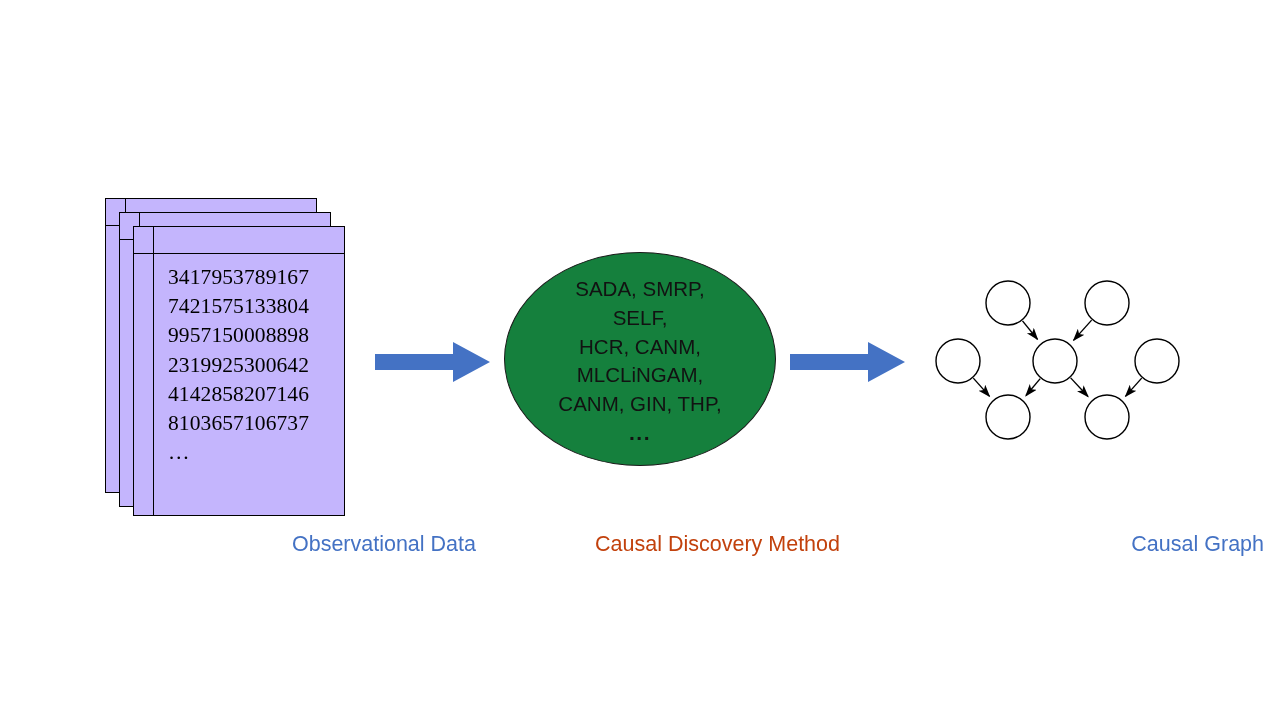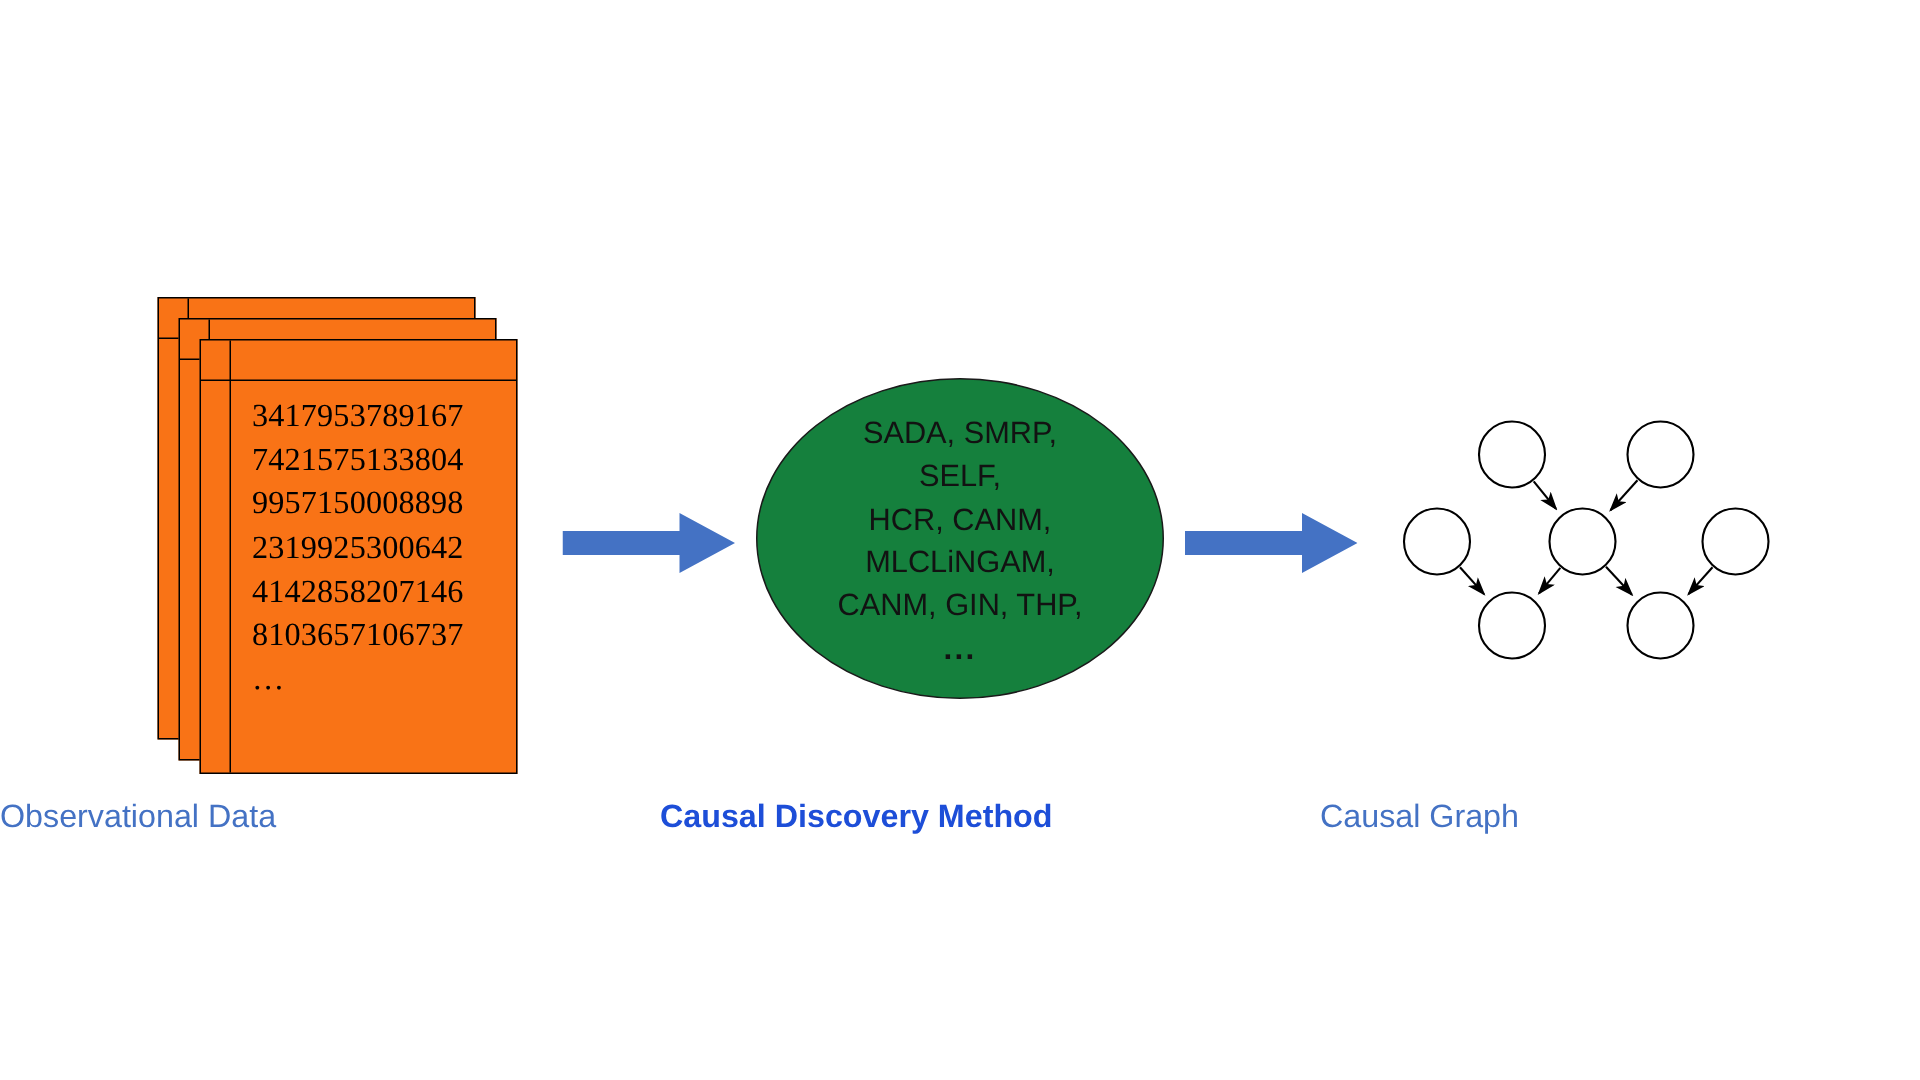--- a/index.html
+++ b/index.html
@@ -15,21 +15,21 @@
   }
   #canvas {
     position: relative;
     width: 1280px;
     height: 720px;
   }
 
   
   .card {
     position: absolute;
-    background: #f97316;
+    background: #c4b5fd;
     border: 1.3px solid #000000;
     box-sizing: border-box;
   }
   #card-back-1  { left: 105px; top: 198px; width: 212px; height: 295px; }
   #card-back-2  { left: 119px; top: 212px; width: 212px; height: 295px; }
   #card-front   { left: 133px; top: 226px; width: 212px; height: 290px; }
 
   .card-header-rule {
     position: absolute;
     left: 0;
@@ -108,25 +108,25 @@
     width: 280px;
     height: 195px;
   }
 
   
   .caption {
     position: absolute;
     font-family: "Liberation Sans", sans-serif;
     font-size: 21.5px;
     white-space: nowrap;
-    text-align: left;
+    text-align: right;
   }
   #caption-data   { left: 0px;   top: 532px; width: 476px; }
   #caption-method { left: 440px; top: 532px; width: 400px; }
-  #caption-graph  { left: 880px; top: 532px; width: 360px; }
+  #caption-graph  { left: 904px; top: 532px; width: 360px; }
 </style>
 </head>
 <body>
 
 <div id="canvas">
 
   <div id="card-stack">
     <div class="card" id="card-back-1">
       <div class="card-header-rule"></div>
       <div class="card-left-rule"></div>
@@ -194,16 +194,16 @@
           <circle cx="38" cy="96" r="22" fill="#ffffff" stroke="#000000" stroke-width="1.4"></circle>
           <circle cx="135" cy="96" r="22" fill="#ffffff" stroke="#000000" stroke-width="1.4"></circle>
           <circle cx="237" cy="96" r="22" fill="#ffffff" stroke="#000000" stroke-width="1.4"></circle>
           <circle cx="88" cy="152" r="22" fill="#ffffff" stroke="#000000" stroke-width="1.4"></circle>
           <circle cx="187" cy="152" r="22" fill="#ffffff" stroke="#000000" stroke-width="1.4"></circle>
         </g>
     </svg>
   </div>
 
   <div class="caption" id="caption-data" style="color: rgb(68, 114, 196);">Observational Data</div>
-  <div class="caption" id="caption-method" style="color: #1d4ed8; font-weight: bold;">Causal Discovery Method</div>
+  <div class="caption" id="caption-method" style="color: #c2410c;">Causal Discovery Method</div>
   <div class="caption" id="caption-graph" style="color: rgb(68, 114, 196);">Causal Graph</div>
 
 </div>
 
 </body></html>

